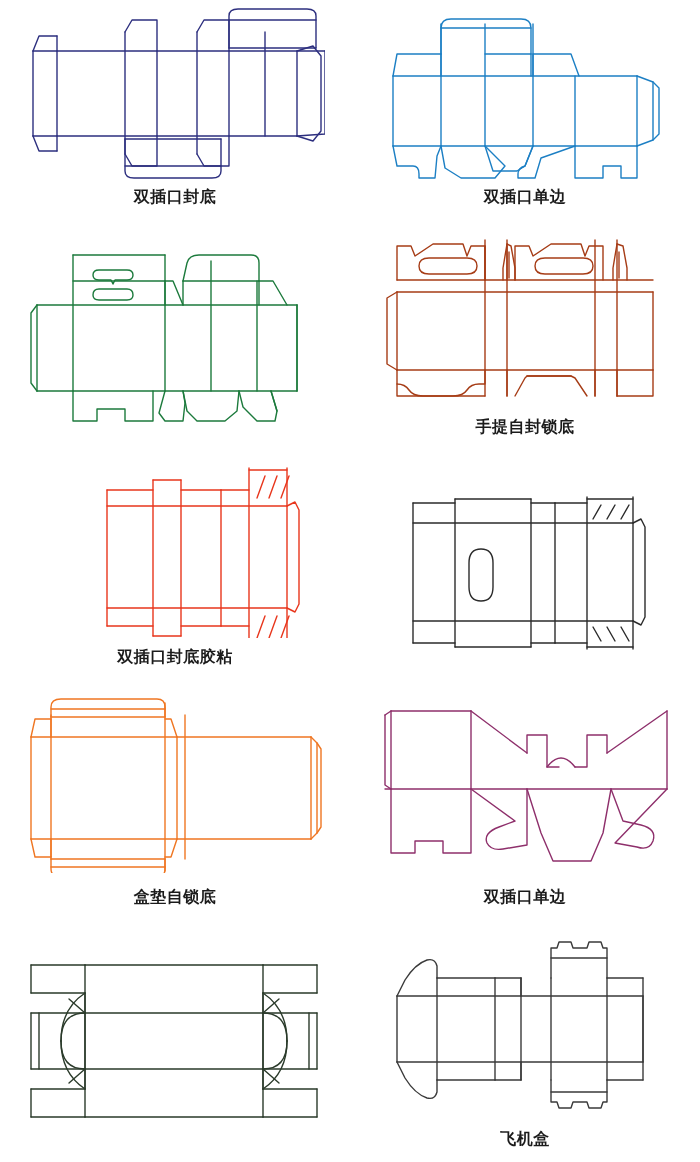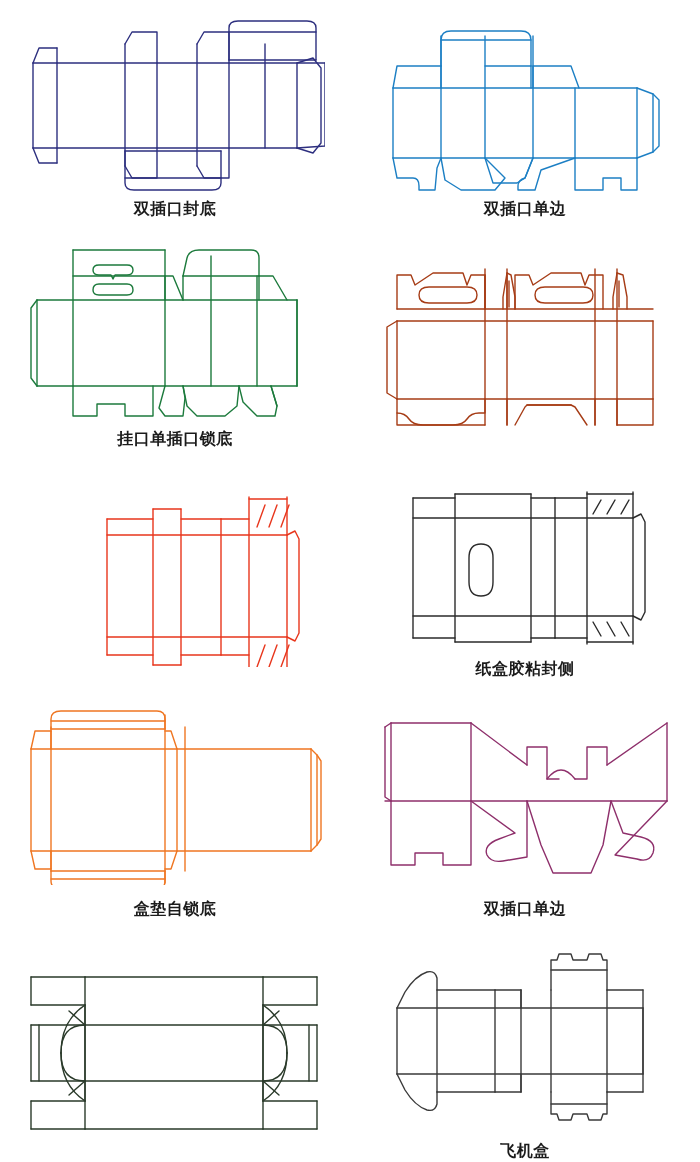--- a/index.html
+++ b/index.html
@@ -19,21 +19,20 @@
     width: 700px;
     height: 1162px;
     background: #ffffff;
   }
   .grid {
     display: grid;
     grid-template-columns: 350px 350px;
     grid-template-rows: 220px 230px 230px 240px 242px;
     width: 700px;
     height: 823px;
-    margin-top: 12px;
   }
   .cell {
     position: relative;
     display: flex;
     flex-direction: column;
     align-items: center;
     justify-content: flex-start;
     box-sizing: border-box;
   }
   .figure {
@@ -194,21 +193,20 @@
             <path d="M272 62 L272 148"></path>
 
             <path d="M48 148 L48 178 L72 178 L72 166 L100 166 L100 178 L128 178 L128 148"></path>
             <path d="M140 148 L134 170 L140 178 L158 178 L160 160 L158 148"></path>
             <path d="M158 148 L162 168 L172 178 L200 178 L212 168 L214 148"></path>
             <path d="M214 148 L218 164 L232 178 L250 178 L252 168 L246 148"></path>
             <path d="M246 148 L252 168"></path>
           </g>
         </svg>
       </div>
-      <div class="caption">挂口单插口锁底</div>
     </div>
 
     <div class="cell">
       <div class="figure">
         <svg width="300" height="180" viewBox="0 0 300 180">
           <g class="dl" stroke="#a63c16">
 
             <path d="M22 52 L278 52"></path>
             <path d="M22 64 L278 64"></path>
             <path d="M22 142 L278 142"></path>
@@ -244,20 +242,21 @@
 
             <path d="M132 142 L132 168"></path>
             <path d="M140 168 L150 150 L152 148 L196 148 L200 150 L212 168"></path>
             <path d="M152 148 L196 148"></path>
             <path d="M220 142 L220 168"></path>
             <path d="M242 142 L242 168"></path>
             <path d="M278 142 L278 168 L242 168"></path>
           </g>
         </svg>
       </div>
+      <div class="caption">手提自封锁底</div>
     </div>
 
     <div class="cell">
       <div class="figure">
         <svg width="300" height="180" viewBox="0 0 300 180">
           <g class="dl" stroke="#e8361c">
 
             <path d="M82 48 L262 48"></path>
             <path d="M82 150 L262 150"></path>
 
@@ -285,20 +284,21 @@
             <path d="M256 40 L264 18"></path>
 
             <path d="M232 180 L240 158"></path>
             <path d="M244 180 L252 158"></path>
             <path d="M256 180 L264 158"></path>
 
             <path d="M262 48 L270 44 L274 52 L274 146 L270 154 L262 150"></path>
           </g>
         </svg>
       </div>
+      <div class="caption">双插口封底胶粘</div>
     </div>
 
     <div class="cell">
       <div class="figure">
         <svg width="300" height="180" viewBox="0 0 300 180">
           <g class="dl" stroke="#2b2b2b">
 
             <path d="M38 48 L258 48"></path>
             <path d="M38 146 L258 146"></path>
 
@@ -328,21 +328,20 @@
             <path d="M246 44 L254 30"></path>
 
             <path d="M218 152 L226 166"></path>
             <path d="M232 152 L240 166"></path>
             <path d="M246 152 L254 166"></path>
 
             <path d="M258 48 L266 44 L270 52 L270 142 L266 150 L258 146"></path>
           </g>
         </svg>
       </div>
-      <div class="caption">纸盒胶粘封侧</div>
     </div>
 
     <div class="cell">
       <div class="figure">
         <svg width="300" height="180" viewBox="0 0 300 180">
           <g class="dl" stroke="#ef7622">
 
             <path d="M6 44 L286 44"></path>
             <path d="M6 146 L286 146"></path>
 

